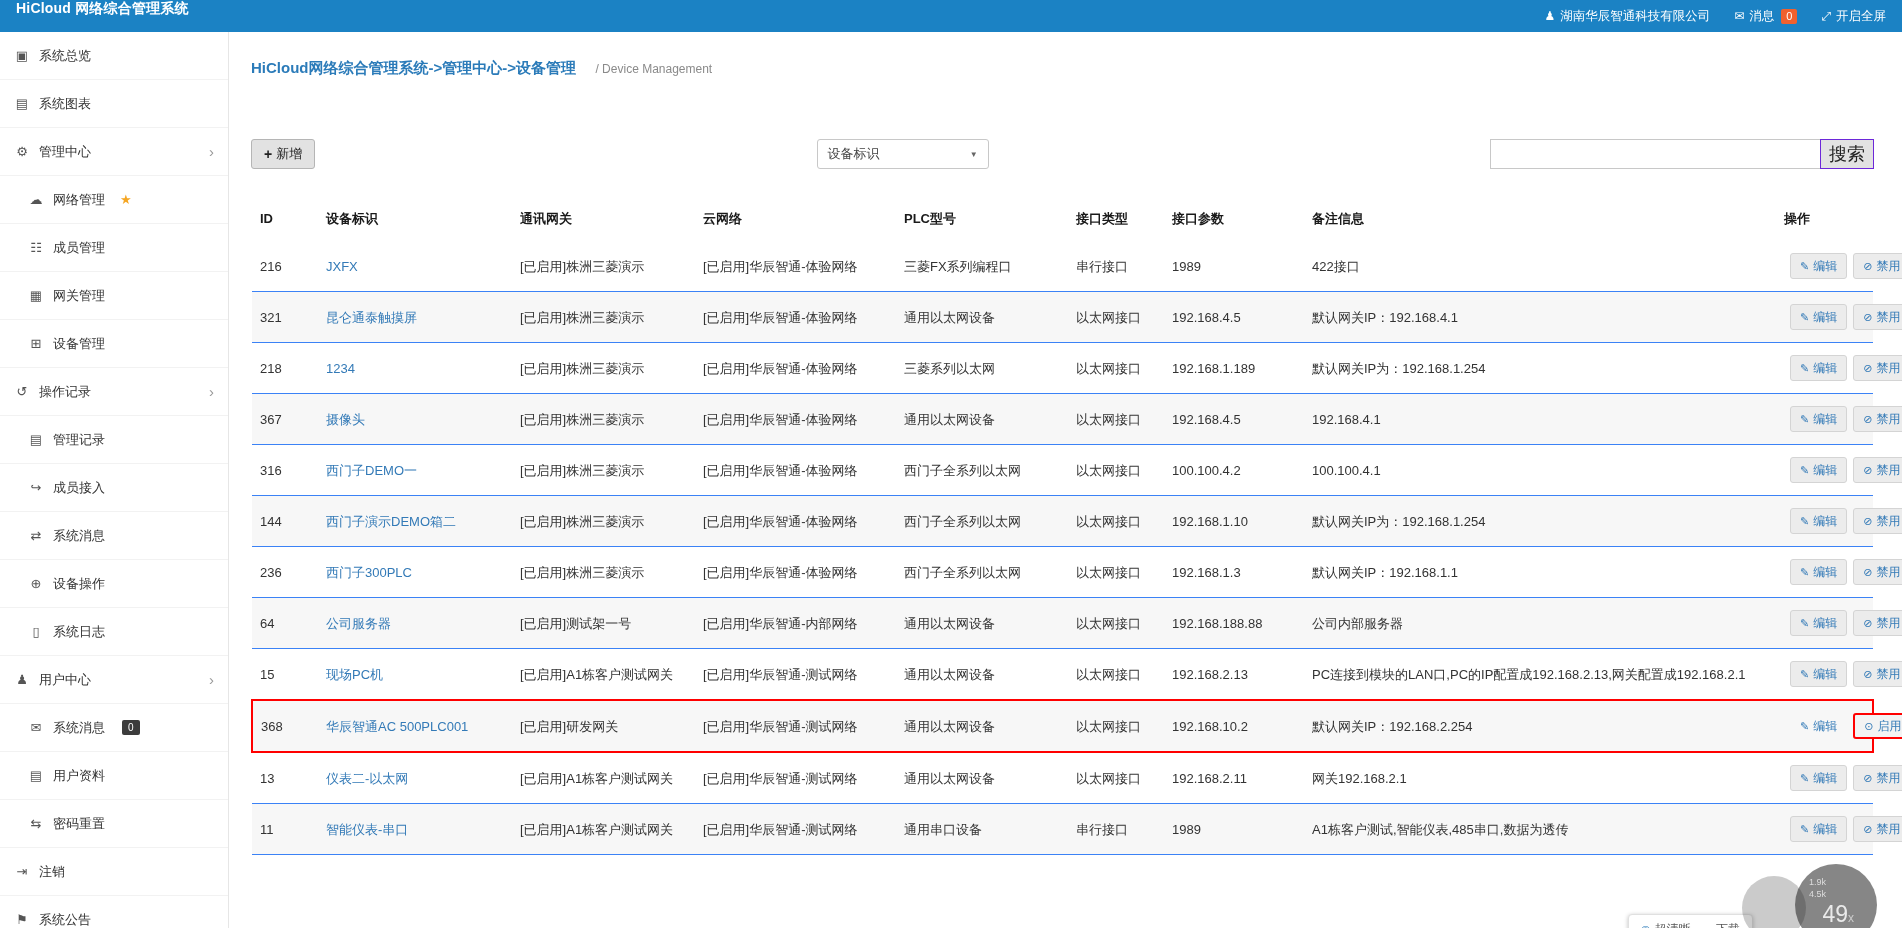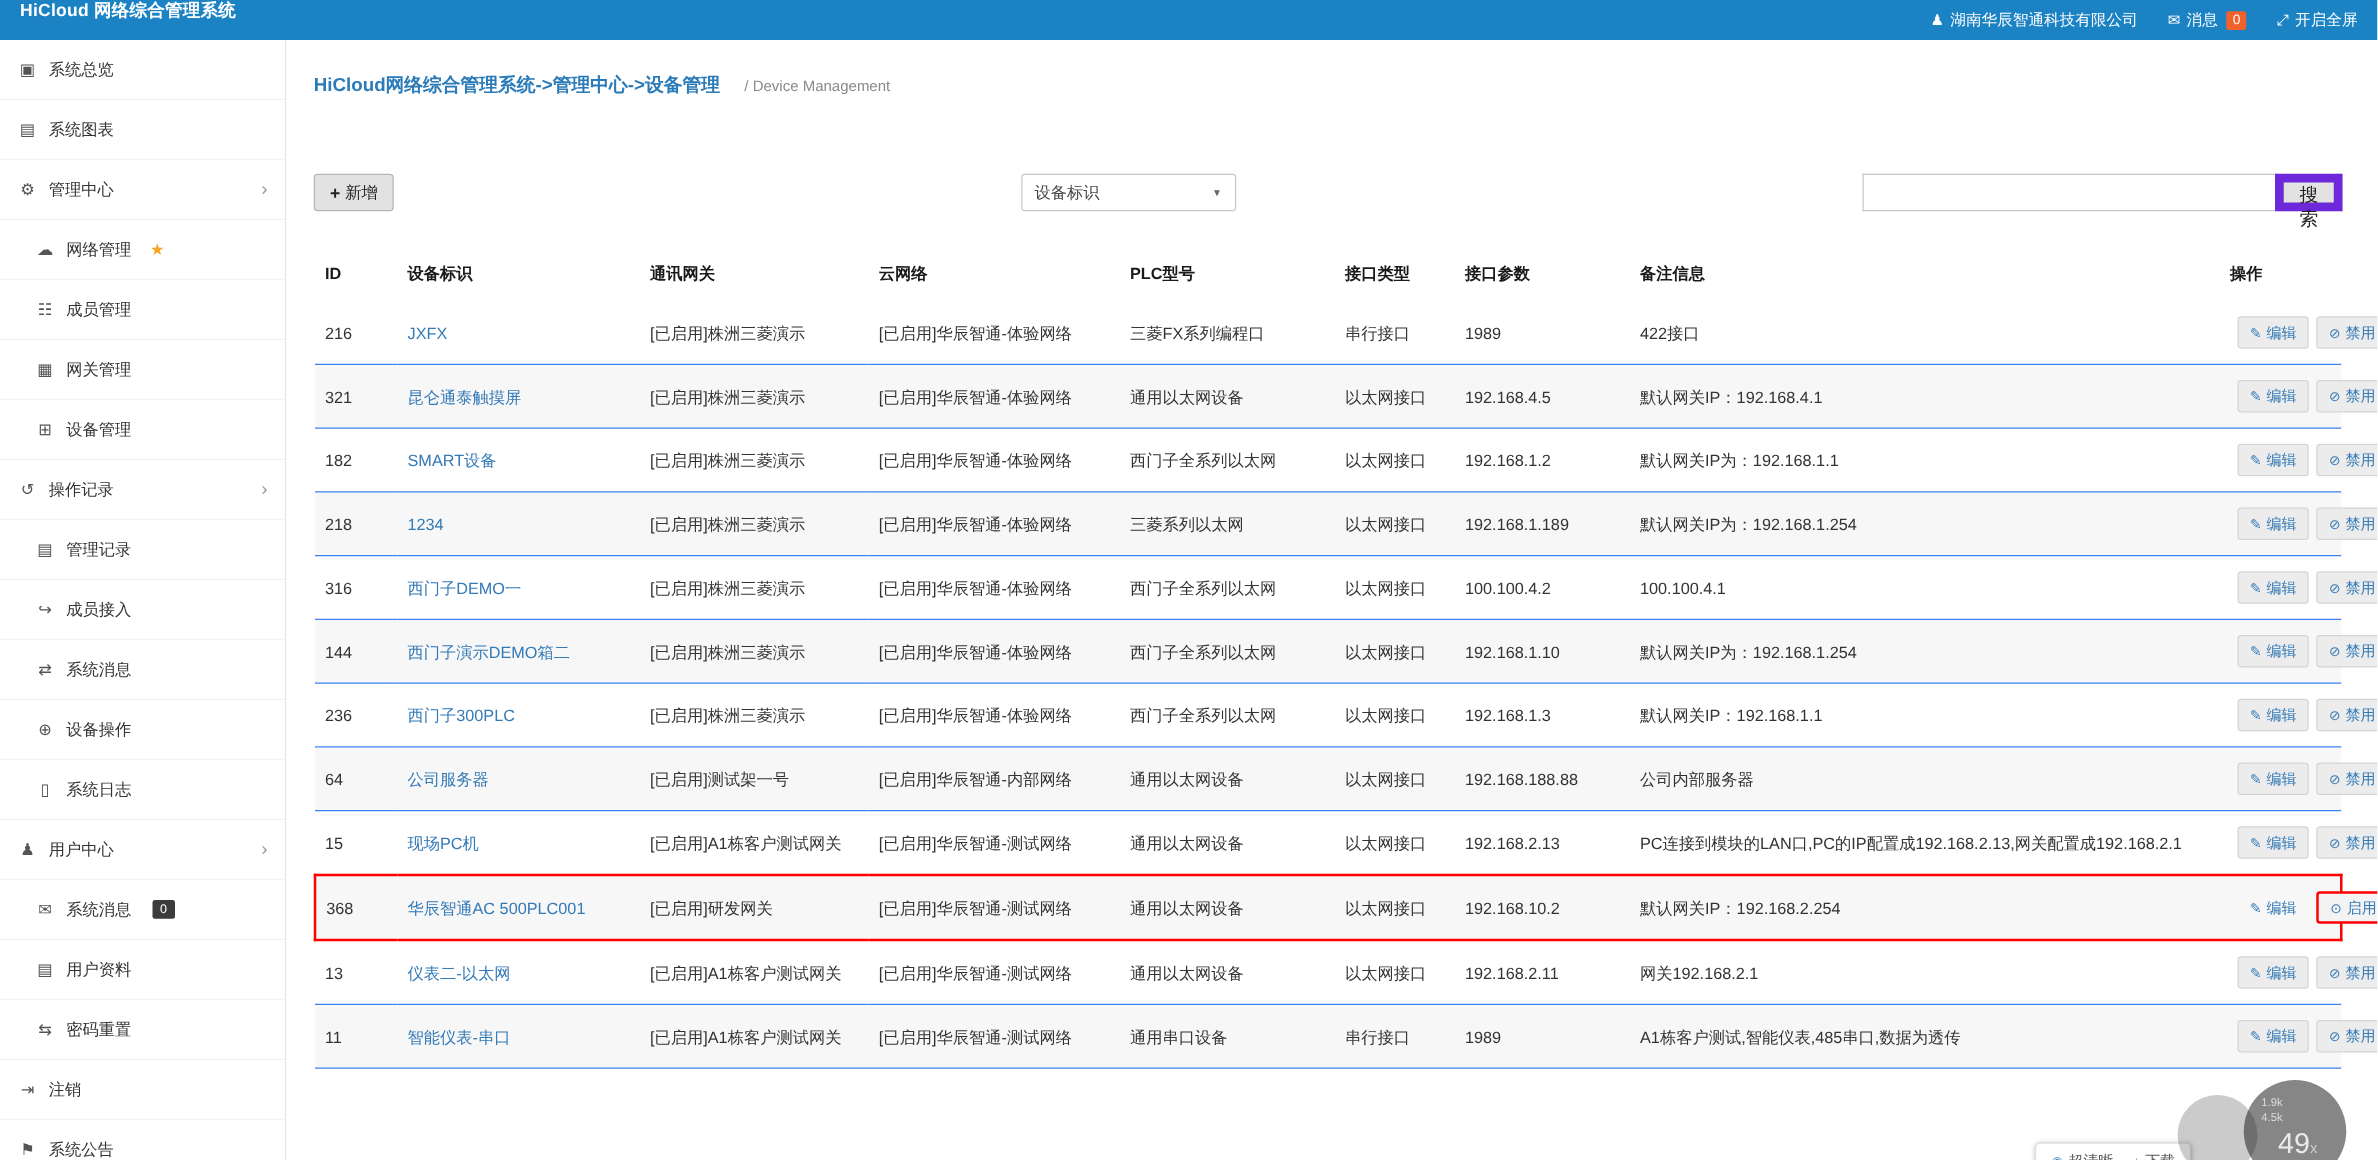--- a/index.html
+++ b/index.html
@@ -37,21 +37,21 @@
   .btn{cursor:pointer;font-family:inherit}
   .add-btn{background:#e2e2e2;border:1px solid #b5b5b5;border-radius:3px;height:30px;padding:0 12px;
            font-size:13px;color:#222;display:inline-flex;align-items:center;gap:4px}
   .plus{font-weight:bold;font-size:14px}
   .select{width:172px;height:30px;border:1px solid #c8c8c8;border-radius:3px;background:#fff;display:flex;
           align-items:center;padding:0 10px;box-sizing:border-box;font-size:13px;color:#444;margin:0 auto;cursor:pointer}
   .caret{margin-left:auto;font-size:8px;color:#666}
   .search-group{display:flex}
   .search-input{width:330px;height:30px;border:1px solid #c8c8c8;border-right:none;box-sizing:border-box;
                 padding:0 10px;font-size:13px;outline:none;border-radius:0;font-family:inherit}
-  .search-btn{width:54px;height:30px;background:#e2e2e2;border:7px solid #6d28d9;font-size:15px;color:#222}
+  .search-btn{width:54px;height:30px;background:#e2e2e2;border:1px solid #6d28d9;font-size:18px;color:#222}
 
   
   table.device-table{width:100%;border-collapse:collapse;margin-top:26px;table-layout:fixed;font-size:13px;color:#333}
   .device-table th{text-align:left;font-weight:bold;padding:13px 8px;font-size:13px;color:#1a1a1a;line-height:19px}
   .device-table td{padding:12px 8px;vertical-align:middle;line-height:19px;white-space:nowrap}
   .device-table th:nth-child(1){width:50px}
   .device-table th:nth-child(2){width:178px}
   .device-table th:nth-child(3){width:167px}
   .device-table th:nth-child(4){width:185px}
   .device-table th:nth-child(5){width:156px}
@@ -249,39 +249,39 @@
           <td class="c-name"><a>昆仑通泰触摸屏</a></td>
           <td>[已启用]株洲三菱演示</td>
           <td>[已启用]华辰智通-体验网络</td>
           <td>通用以太网设备</td>
           <td>以太网接口</td>
           <td>192.168.4.5</td>
           <td class="c-note">默认网关IP：192.168.4.1</td>
           <td class="c-ops"><button class="btn op op-edit"><span class="op-ic">✎</span>编辑</button><button class="btn op op-mid"><span class="op-ic">⊘</span>禁用</button></td>
         </tr>
         <tr>
-          <td class="c-id">182</td>
-          <td class="c-name"><a>SMART设备</a></td>
-          <td>[已启用]株洲三菱演示</td>
-          <td>[已启用]华辰智通-体验网络</td>
-          <td>西门子全系列以太网</td>
-          <td>以太网接口</td>
-          <td>192.168.1.2</td>
-          <td class="c-note">默认网关IP为：192.168.1.1</td>
-          <td class="c-ops"><button class="btn op op-edit"><span class="op-ic">✎</span>编辑</button><button class="btn op op-mid"><span class="op-ic">⊘</span>禁用</button></td>
-        </tr>
-        <tr>
           <td class="c-id">218</td>
           <td class="c-name"><a>1234</a></td>
           <td>[已启用]株洲三菱演示</td>
           <td>[已启用]华辰智通-体验网络</td>
           <td>三菱系列以太网</td>
           <td>以太网接口</td>
           <td>192.168.1.189</td>
           <td class="c-note">默认网关IP为：192.168.1.254</td>
+          <td class="c-ops"><button class="btn op op-edit"><span class="op-ic">✎</span>编辑</button><button class="btn op op-mid"><span class="op-ic">⊘</span>禁用</button></td>
+        </tr>
+        <tr>
+          <td class="c-id">367</td>
+          <td class="c-name"><a>摄像头</a></td>
+          <td>[已启用]株洲三菱演示</td>
+          <td>[已启用]华辰智通-体验网络</td>
+          <td>通用以太网设备</td>
+          <td>以太网接口</td>
+          <td>192.168.4.5</td>
+          <td class="c-note">192.168.4.1</td>
           <td class="c-ops"><button class="btn op op-edit"><span class="op-ic">✎</span>编辑</button><button class="btn op op-mid"><span class="op-ic">⊘</span>禁用</button></td>
         </tr>
         <tr>
           <td class="c-id">316</td>
           <td class="c-name"><a>西门子DEMO一</a></td>
           <td>[已启用]株洲三菱演示</td>
           <td>[已启用]华辰智通-体验网络</td>
           <td>西门子全系列以太网</td>
           <td>以太网接口</td>
           <td>100.100.4.2</td>

